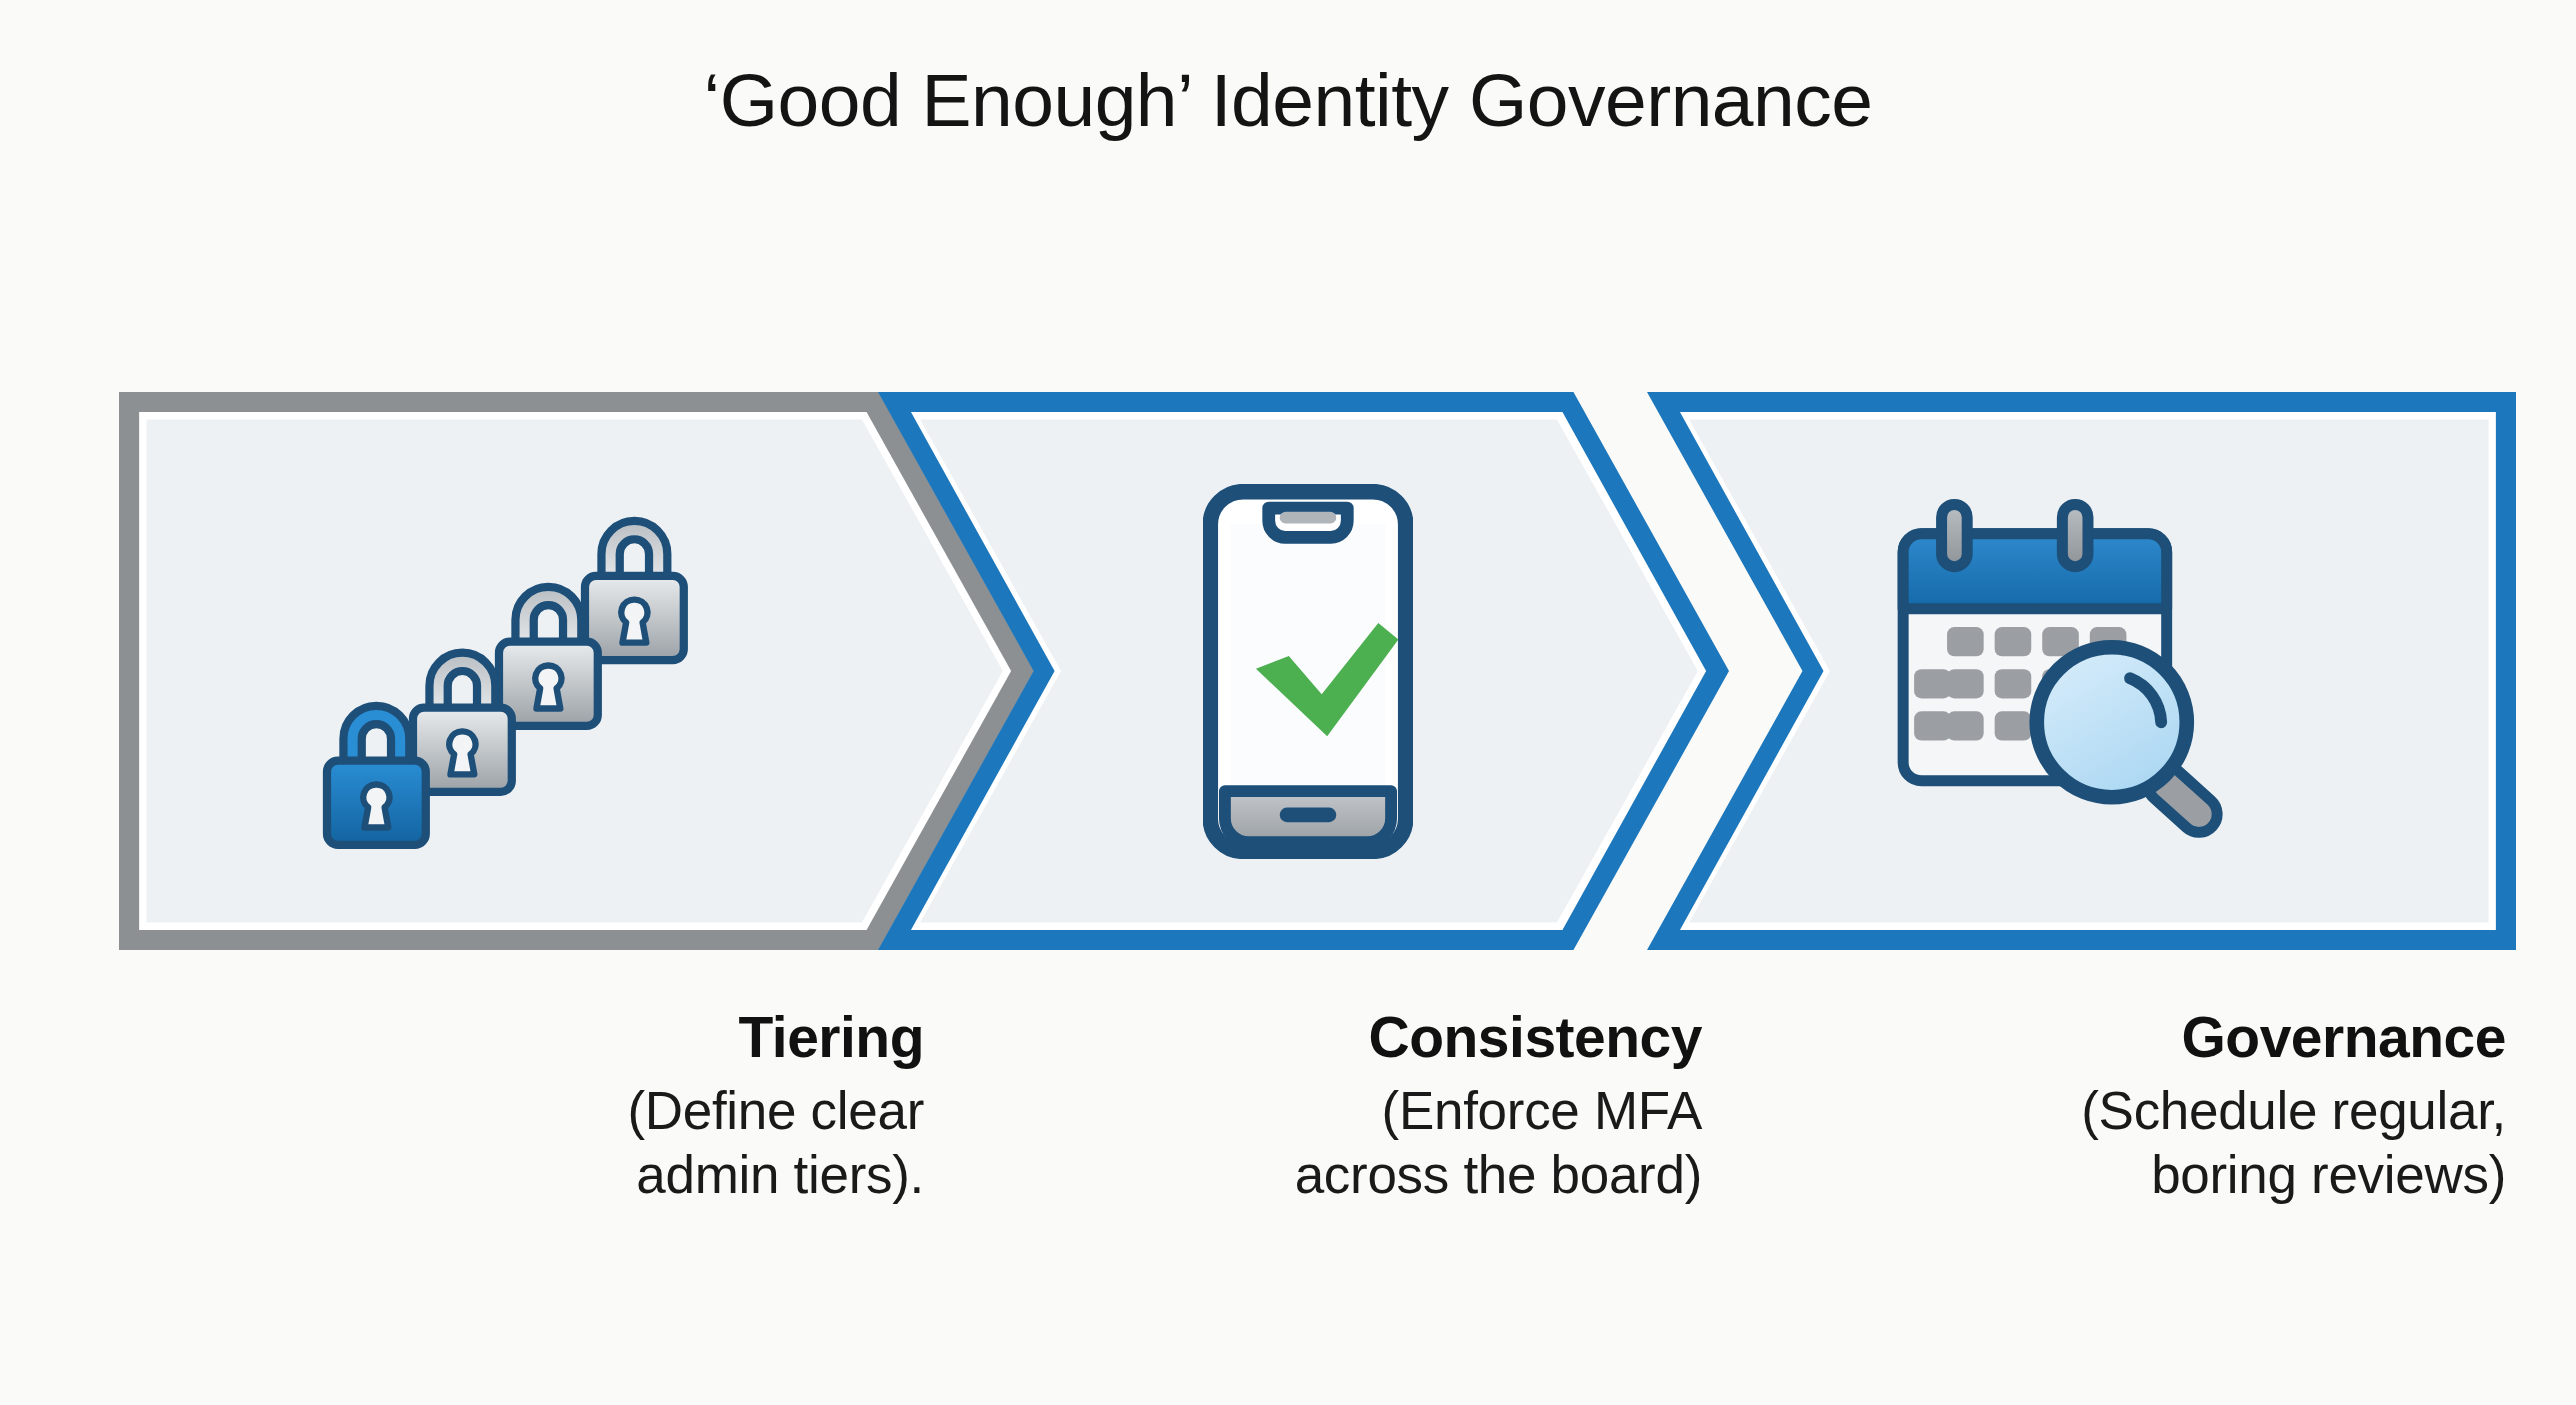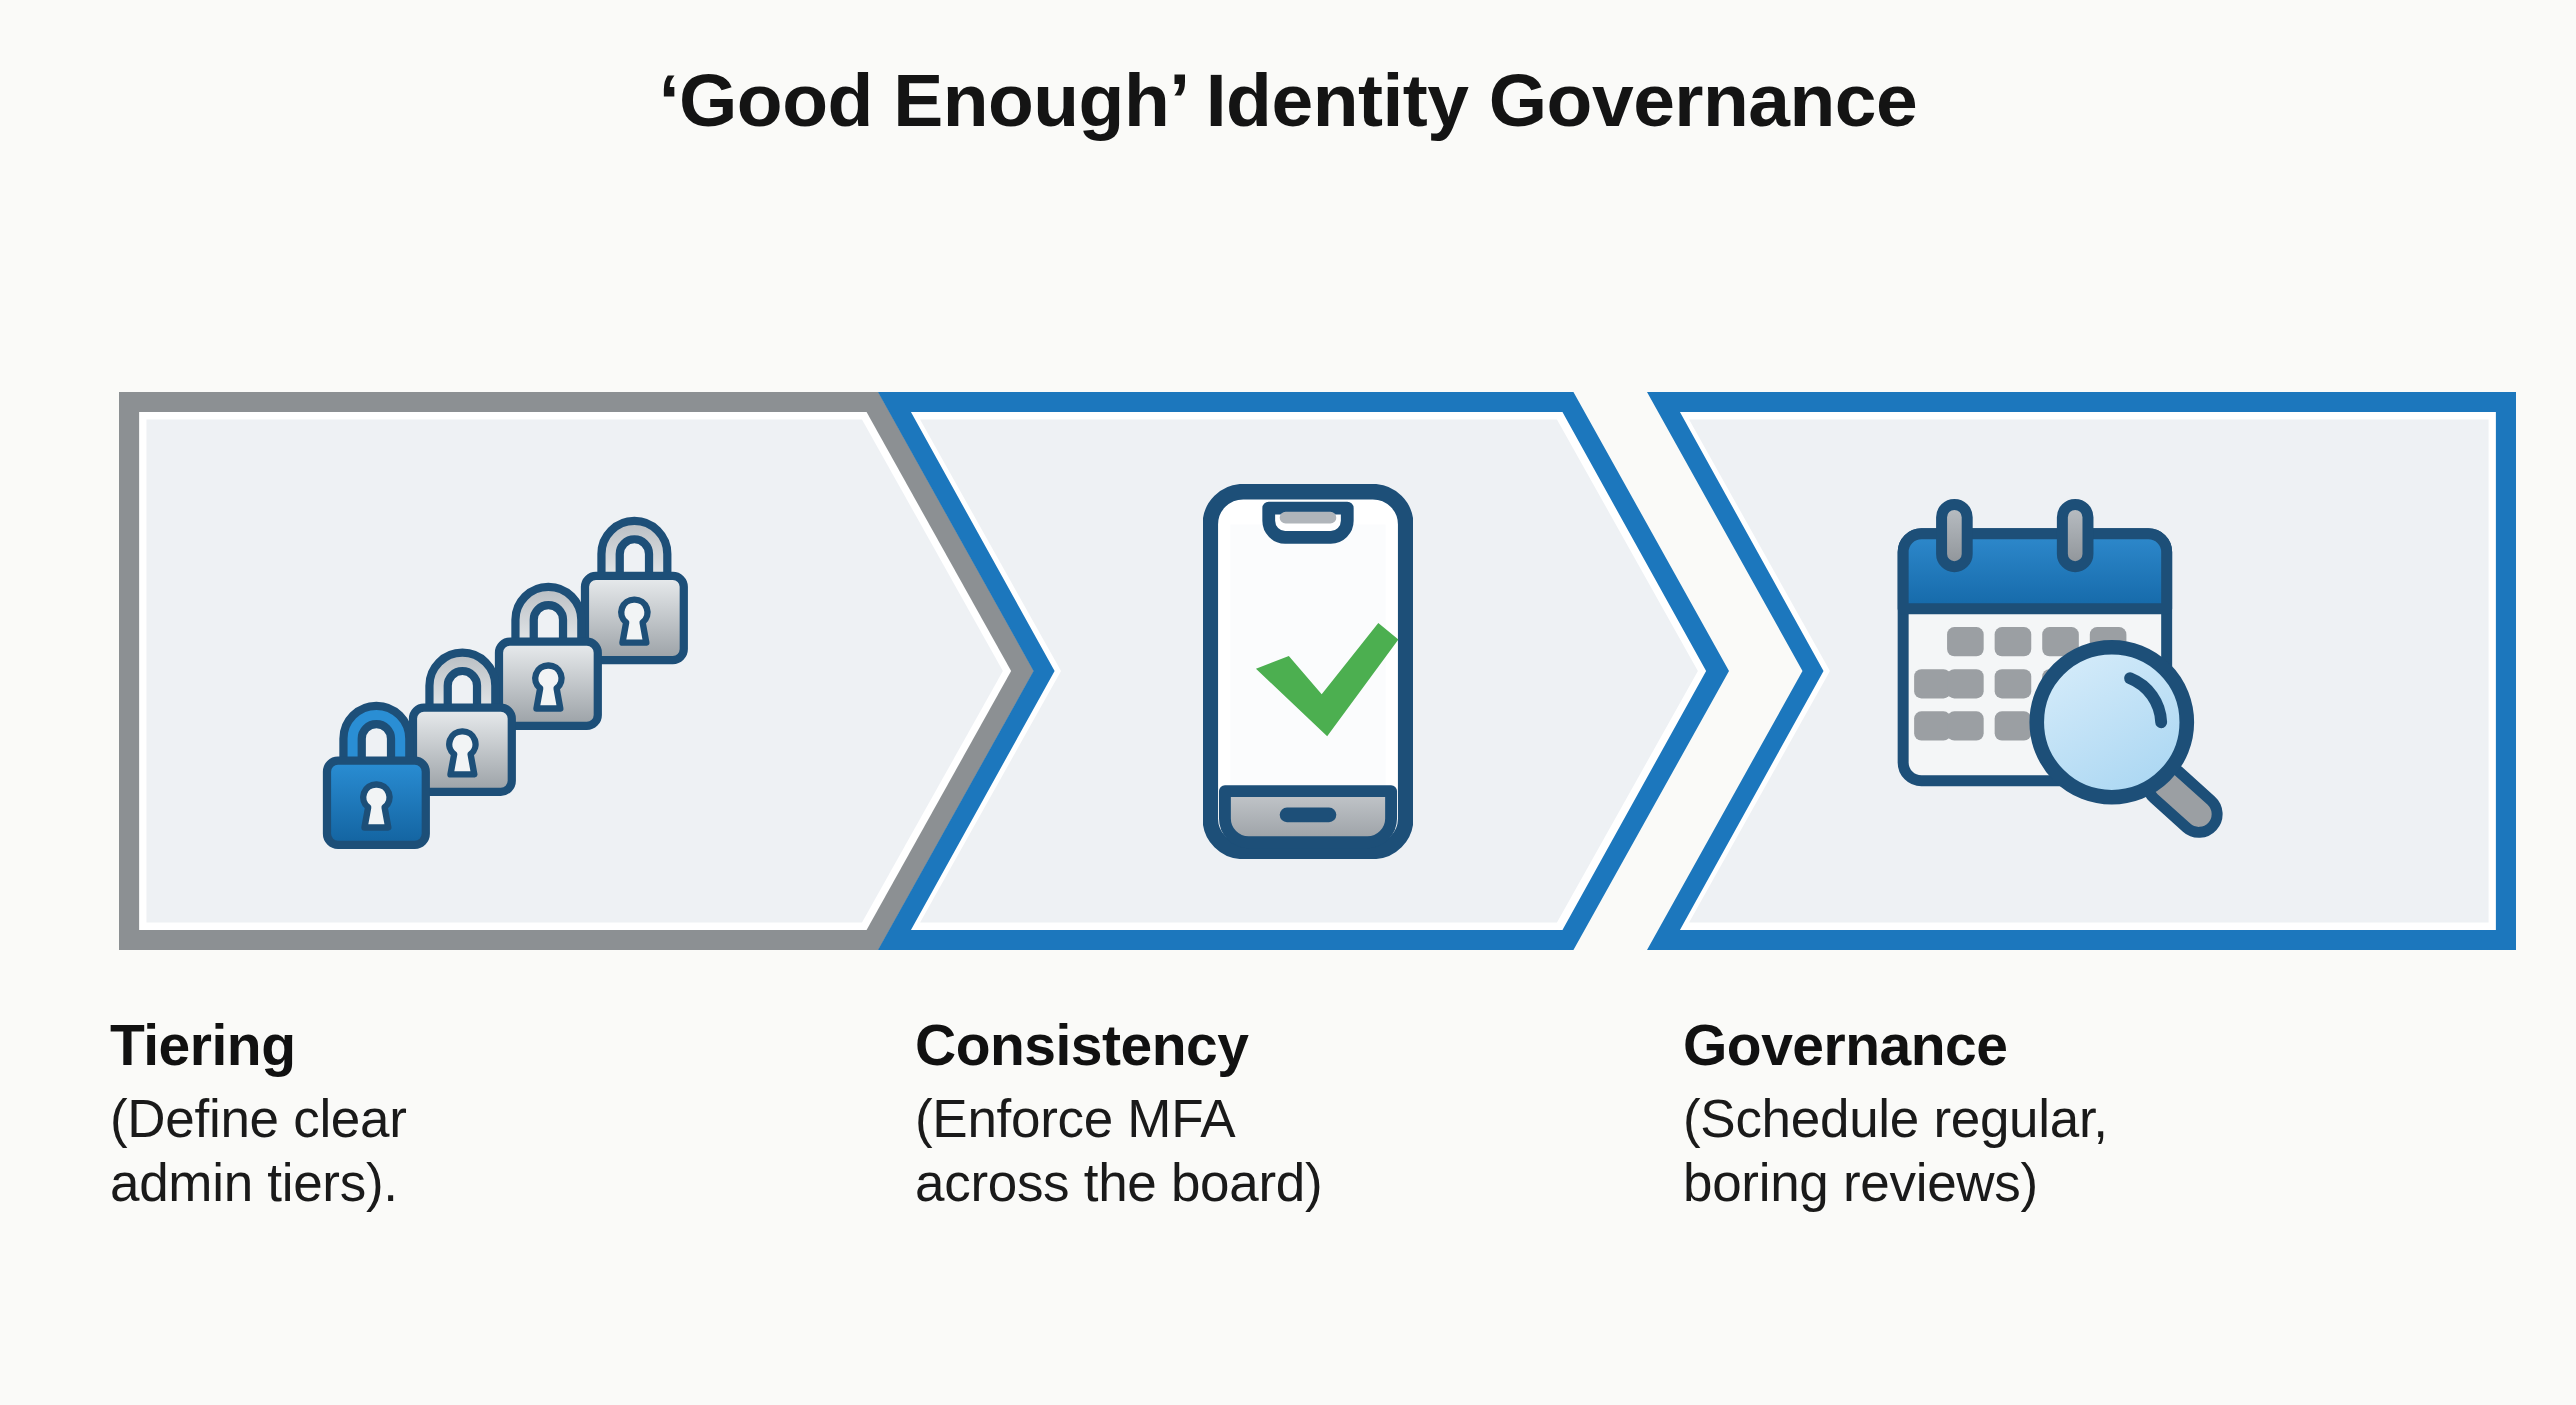--- a/index.html
+++ b/index.html
@@ -18,21 +18,21 @@
   
   #title-block {
     position: absolute;
     top: 57px;
     left: 0;
     width: 2576px;
     text-align: center;
   }
   .title-line {
     font-size: 75px;
-    font-weight: bold;
+    font-weight: normal;
     color: #141414;
     letter-spacing: -0.5px;
     line-height: 1.17;
     white-space: pre;
   }
 
   
   #chevron-row {
     position: absolute;
     top: 392px;
@@ -73,22 +73,22 @@
   
   #captions {
     position: absolute;
     top: 1004px;
     left: 0;
     width: 2576px;
     height: 348px;
   }
   .caption {
     position: absolute;
-    top: 8px;
-    text-align: left;
+    top: 0;
+    text-align: right;
   }
   #caption-1 { left: 110px;  width: 814px; }
   #caption-2 { left: 915px; width: 787px; }
   #caption-3 { left: 1683px; width: 823px; }
 
   .caption-title {
     font-size: 57px;
     font-weight: bold;
     color: #111111;
     line-height: 1.18;

